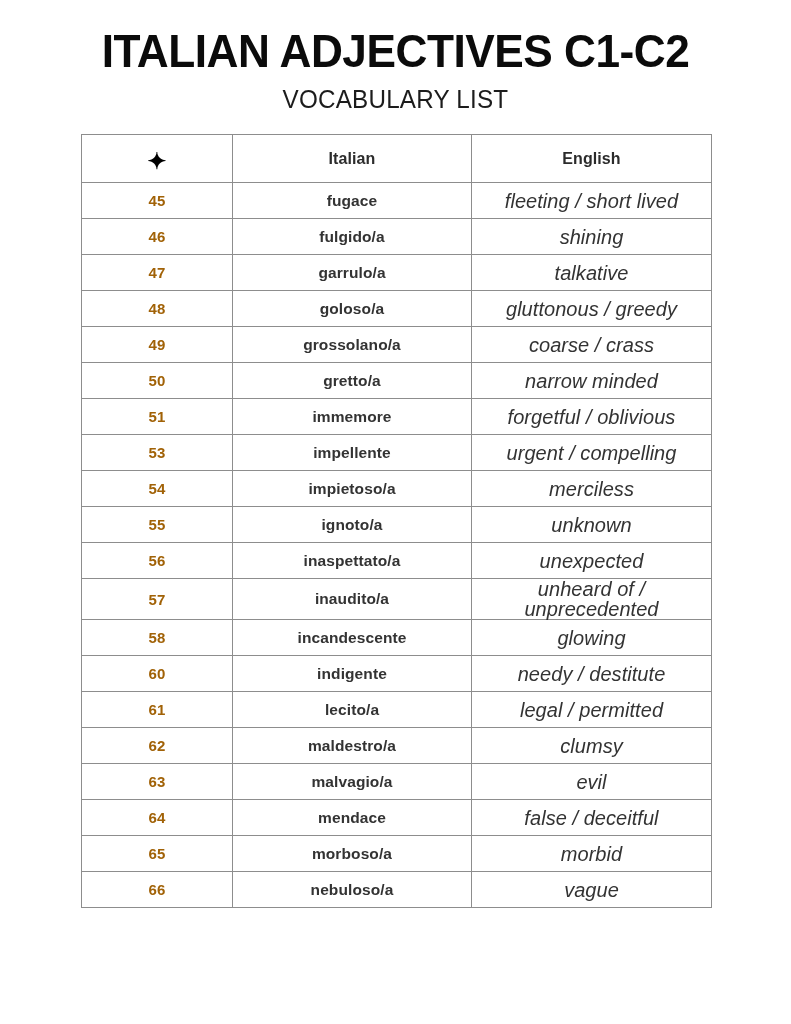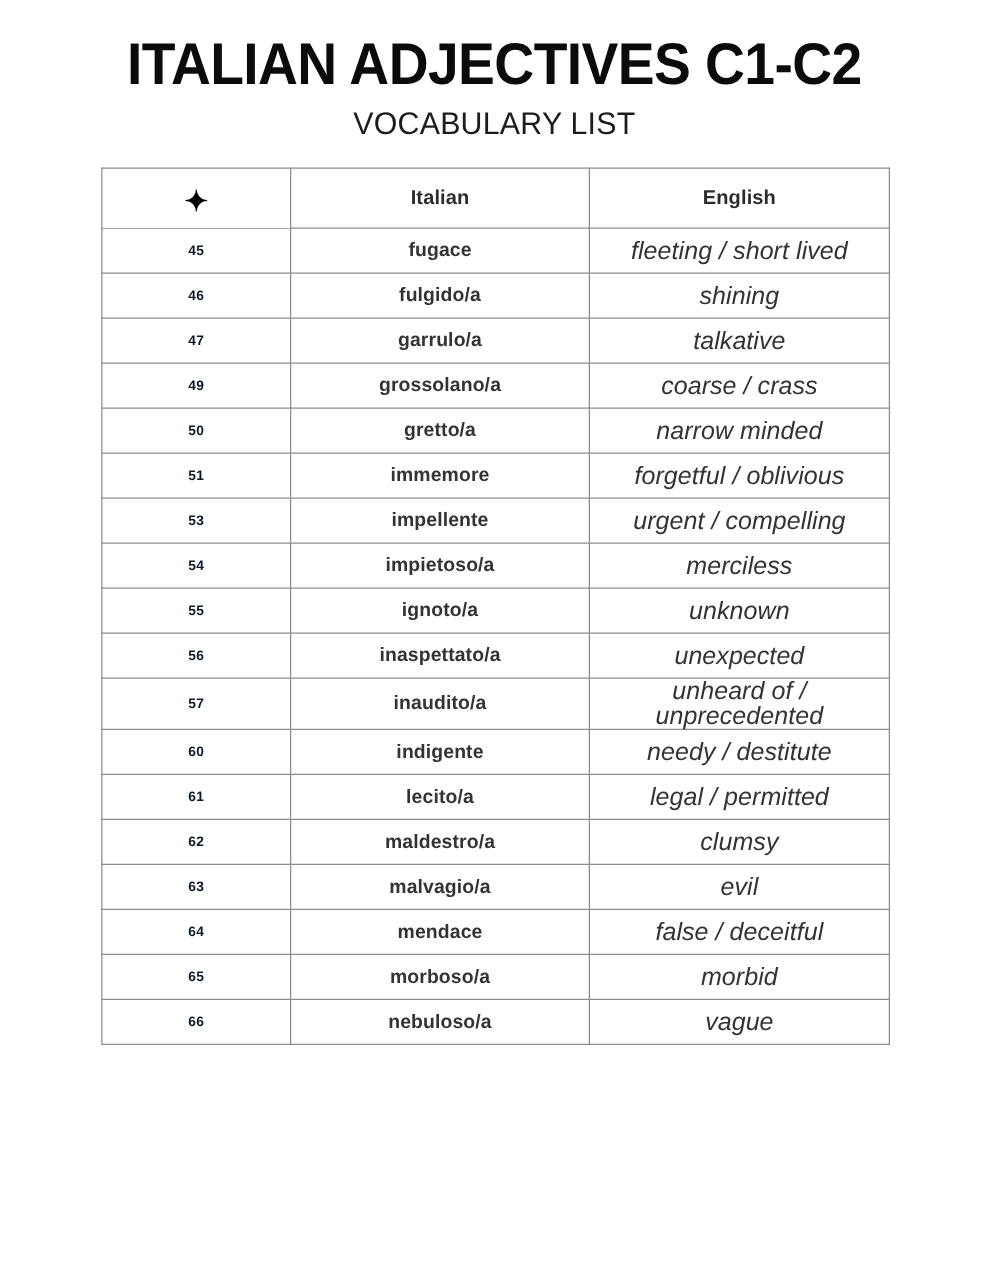--- a/index.html
+++ b/index.html
@@ -107,22 +107,22 @@
     font-weight: bold;
     font-size: 16px;
     color: #2b2b2b;
     letter-spacing: 0.1px;
   }
 
   
   tr.vocab-row td { height: 36px; }
   td.c-number {
     font-weight: bold;
-    font-size: 11px;
-    color: #0f172a;
+    font-size: 15px;
+    color: #a16207;
     letter-spacing: 0.2px;
   }
   td.c-italian {
     font-weight: bold;
     font-size: 15.5px;
     color: #333333;
     letter-spacing: 0.1px;
   }
   td.c-english {
     font-style: italic;
@@ -169,20 +169,25 @@
             <td class="c-number">46</td>
             <td class="c-italian">fulgido/a</td>
             <td class="c-english">shining</td>
           </tr>
           <tr class="vocab-row">
             <td class="c-number">47</td>
             <td class="c-italian">garrulo/a</td>
             <td class="c-english">talkative</td>
           </tr>
           <tr class="vocab-row">
+            <td class="c-number">48</td>
+            <td class="c-italian">goloso/a</td>
+            <td class="c-english">gluttonous / greedy</td>
+          </tr>
+          <tr class="vocab-row">
             <td class="c-number">49</td>
             <td class="c-italian">grossolano/a</td>
             <td class="c-english">coarse / crass</td>
           </tr>
           <tr class="vocab-row">
             <td class="c-number">50</td>
             <td class="c-italian">gretto/a</td>
             <td class="c-english">narrow minded</td>
           </tr>
           <tr class="vocab-row">
@@ -209,20 +214,25 @@
             <td class="c-number">56</td>
             <td class="c-italian">inaspettato/a</td>
             <td class="c-english">unexpected</td>
           </tr>
           <tr class="vocab-row">
             <td class="c-number">57</td>
             <td class="c-italian">inaudito/a</td>
             <td class="c-english">unheard of / unprecedented</td>
           </tr>
           <tr class="vocab-row">
+            <td class="c-number">58</td>
+            <td class="c-italian">incandescente</td>
+            <td class="c-english">glowing</td>
+          </tr>
+          <tr class="vocab-row">
             <td class="c-number">60</td>
             <td class="c-italian">indigente</td>
             <td class="c-english">needy / destitute</td>
           </tr>
           <tr class="vocab-row">
             <td class="c-number">61</td>
             <td class="c-italian">lecito/a</td>
             <td class="c-english">legal / permitted</td>
           </tr>
           <tr class="vocab-row">

